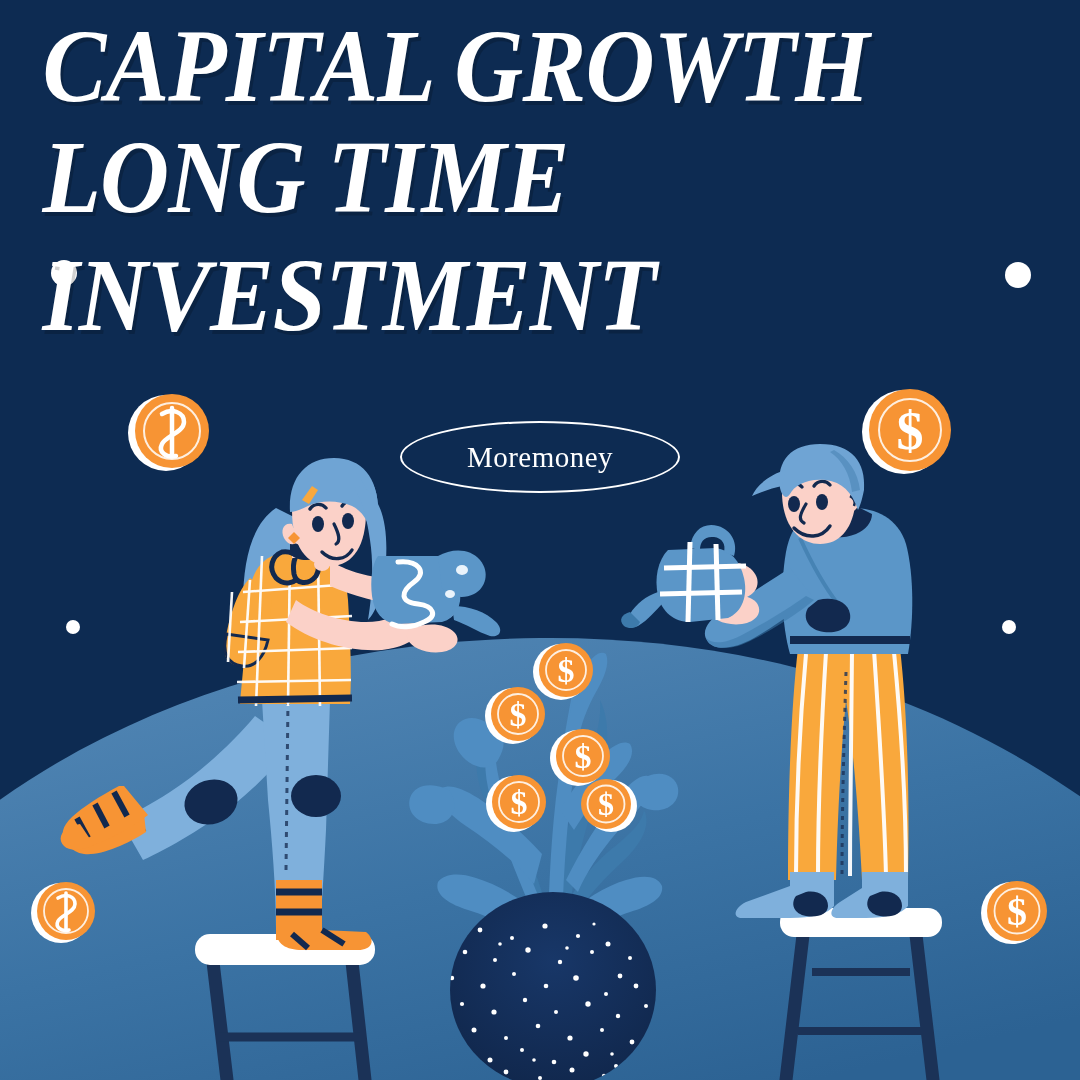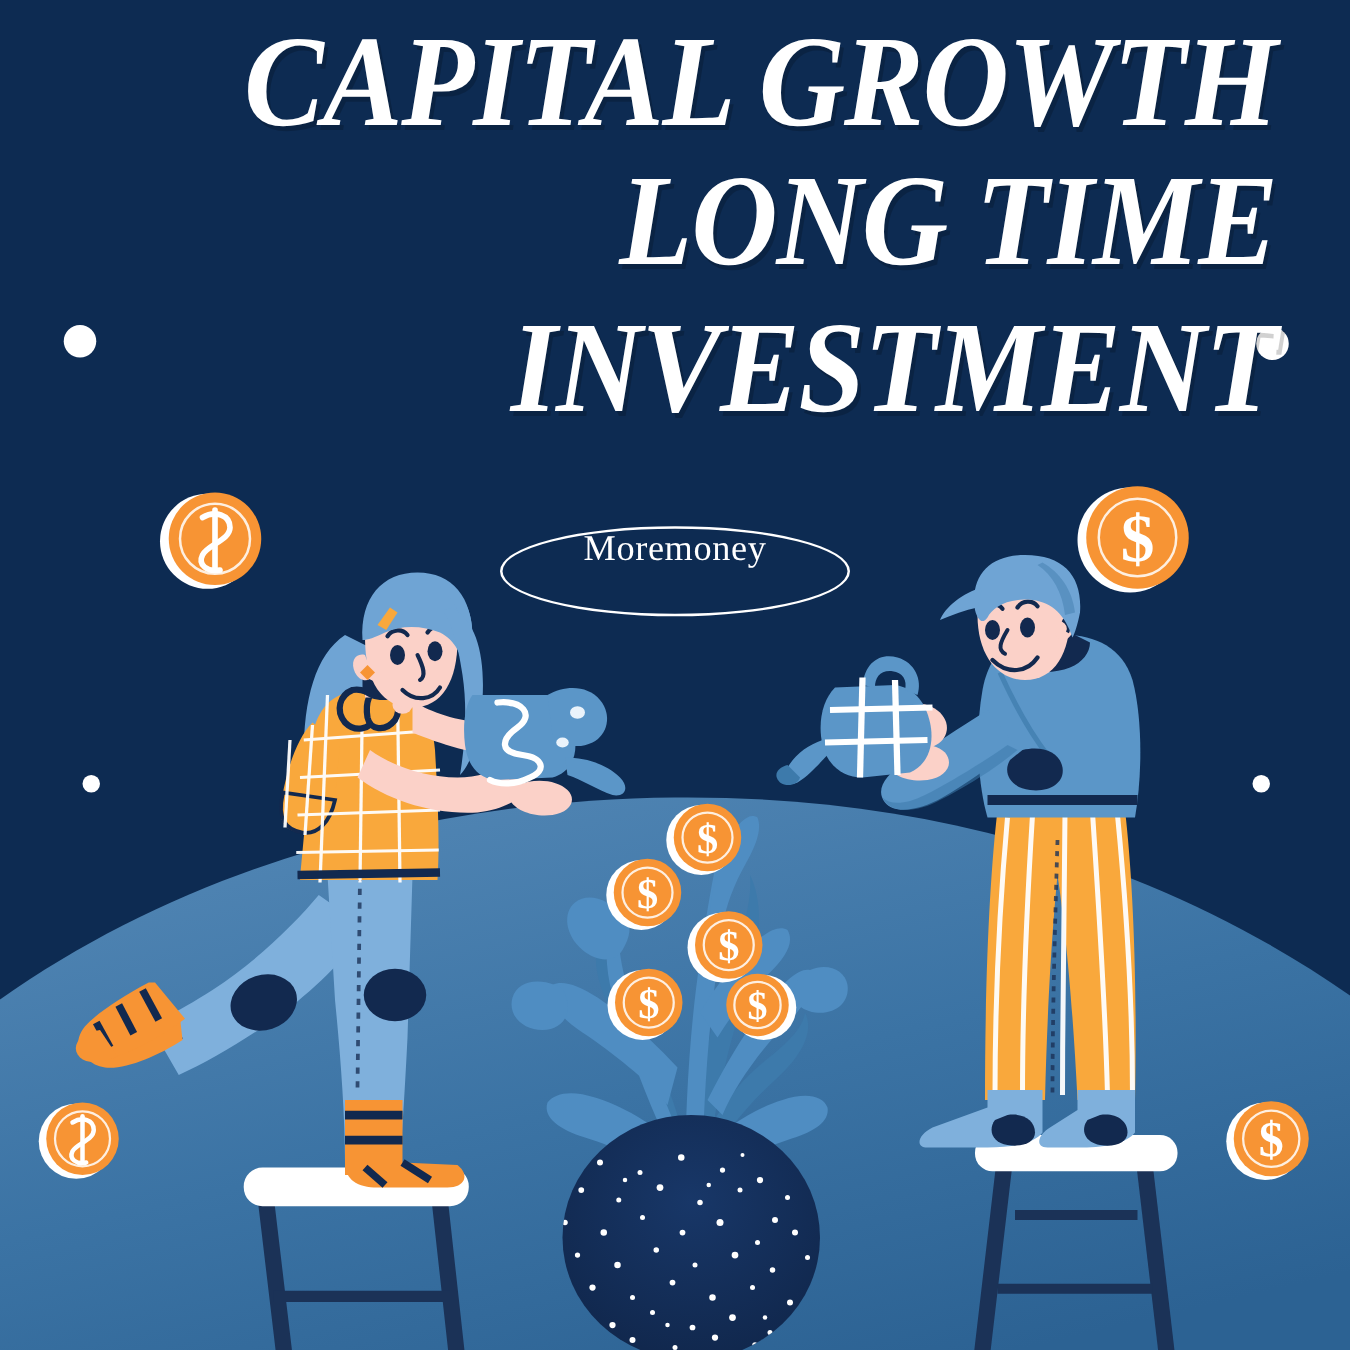--- a/index.html
+++ b/index.html
@@ -9,39 +9,39 @@
   }
   #poster{
     position:relative;width:1080px;height:1080px;overflow:hidden;
     background:#0d2b52;
   }
   #poster svg.layer{position:absolute;left:0;top:0;width:1080px;height:1080px;}
 
   
   .headline{
     position:absolute;left:0;top:14px;width:1064px;
-    text-align:right;z-index:40;pointer-events:none;
+    text-align:left;z-index:40;pointer-events:none;
   }
   .headline .line{
     display:block;color:#ffffff;
     font-family:"Liberation Serif", serif;
     font-weight:700;font-style:italic;
     letter-spacing:-1px;
     text-shadow:3px 4px 0 rgba(0,0,0,.18);
     transform:scaleX(.92);
   }
   .headline .l1{font-size:104px;line-height:104px;}
   .headline .l2{font-size:104px;line-height:118px;}
   .headline .l3{font-size:104px;line-height:118px;}
 
   
   .badge{
     position:absolute;left:400px;top:421px;width:280px;height:72px;z-index:45;
     border:2px solid #ffffff;border-radius:50%;
-    display:flex;align-items:flex-start;justify-content:center;
+    display:flex;align-items:center;justify-content:center;
     box-sizing:border-box;
   }
   .badge span{
     color:#ffffff;font-family:"Liberation Serif", serif;
     font-size:29px;letter-spacing:.5px;
   }
 </style>
 </head>
 <body>
 

